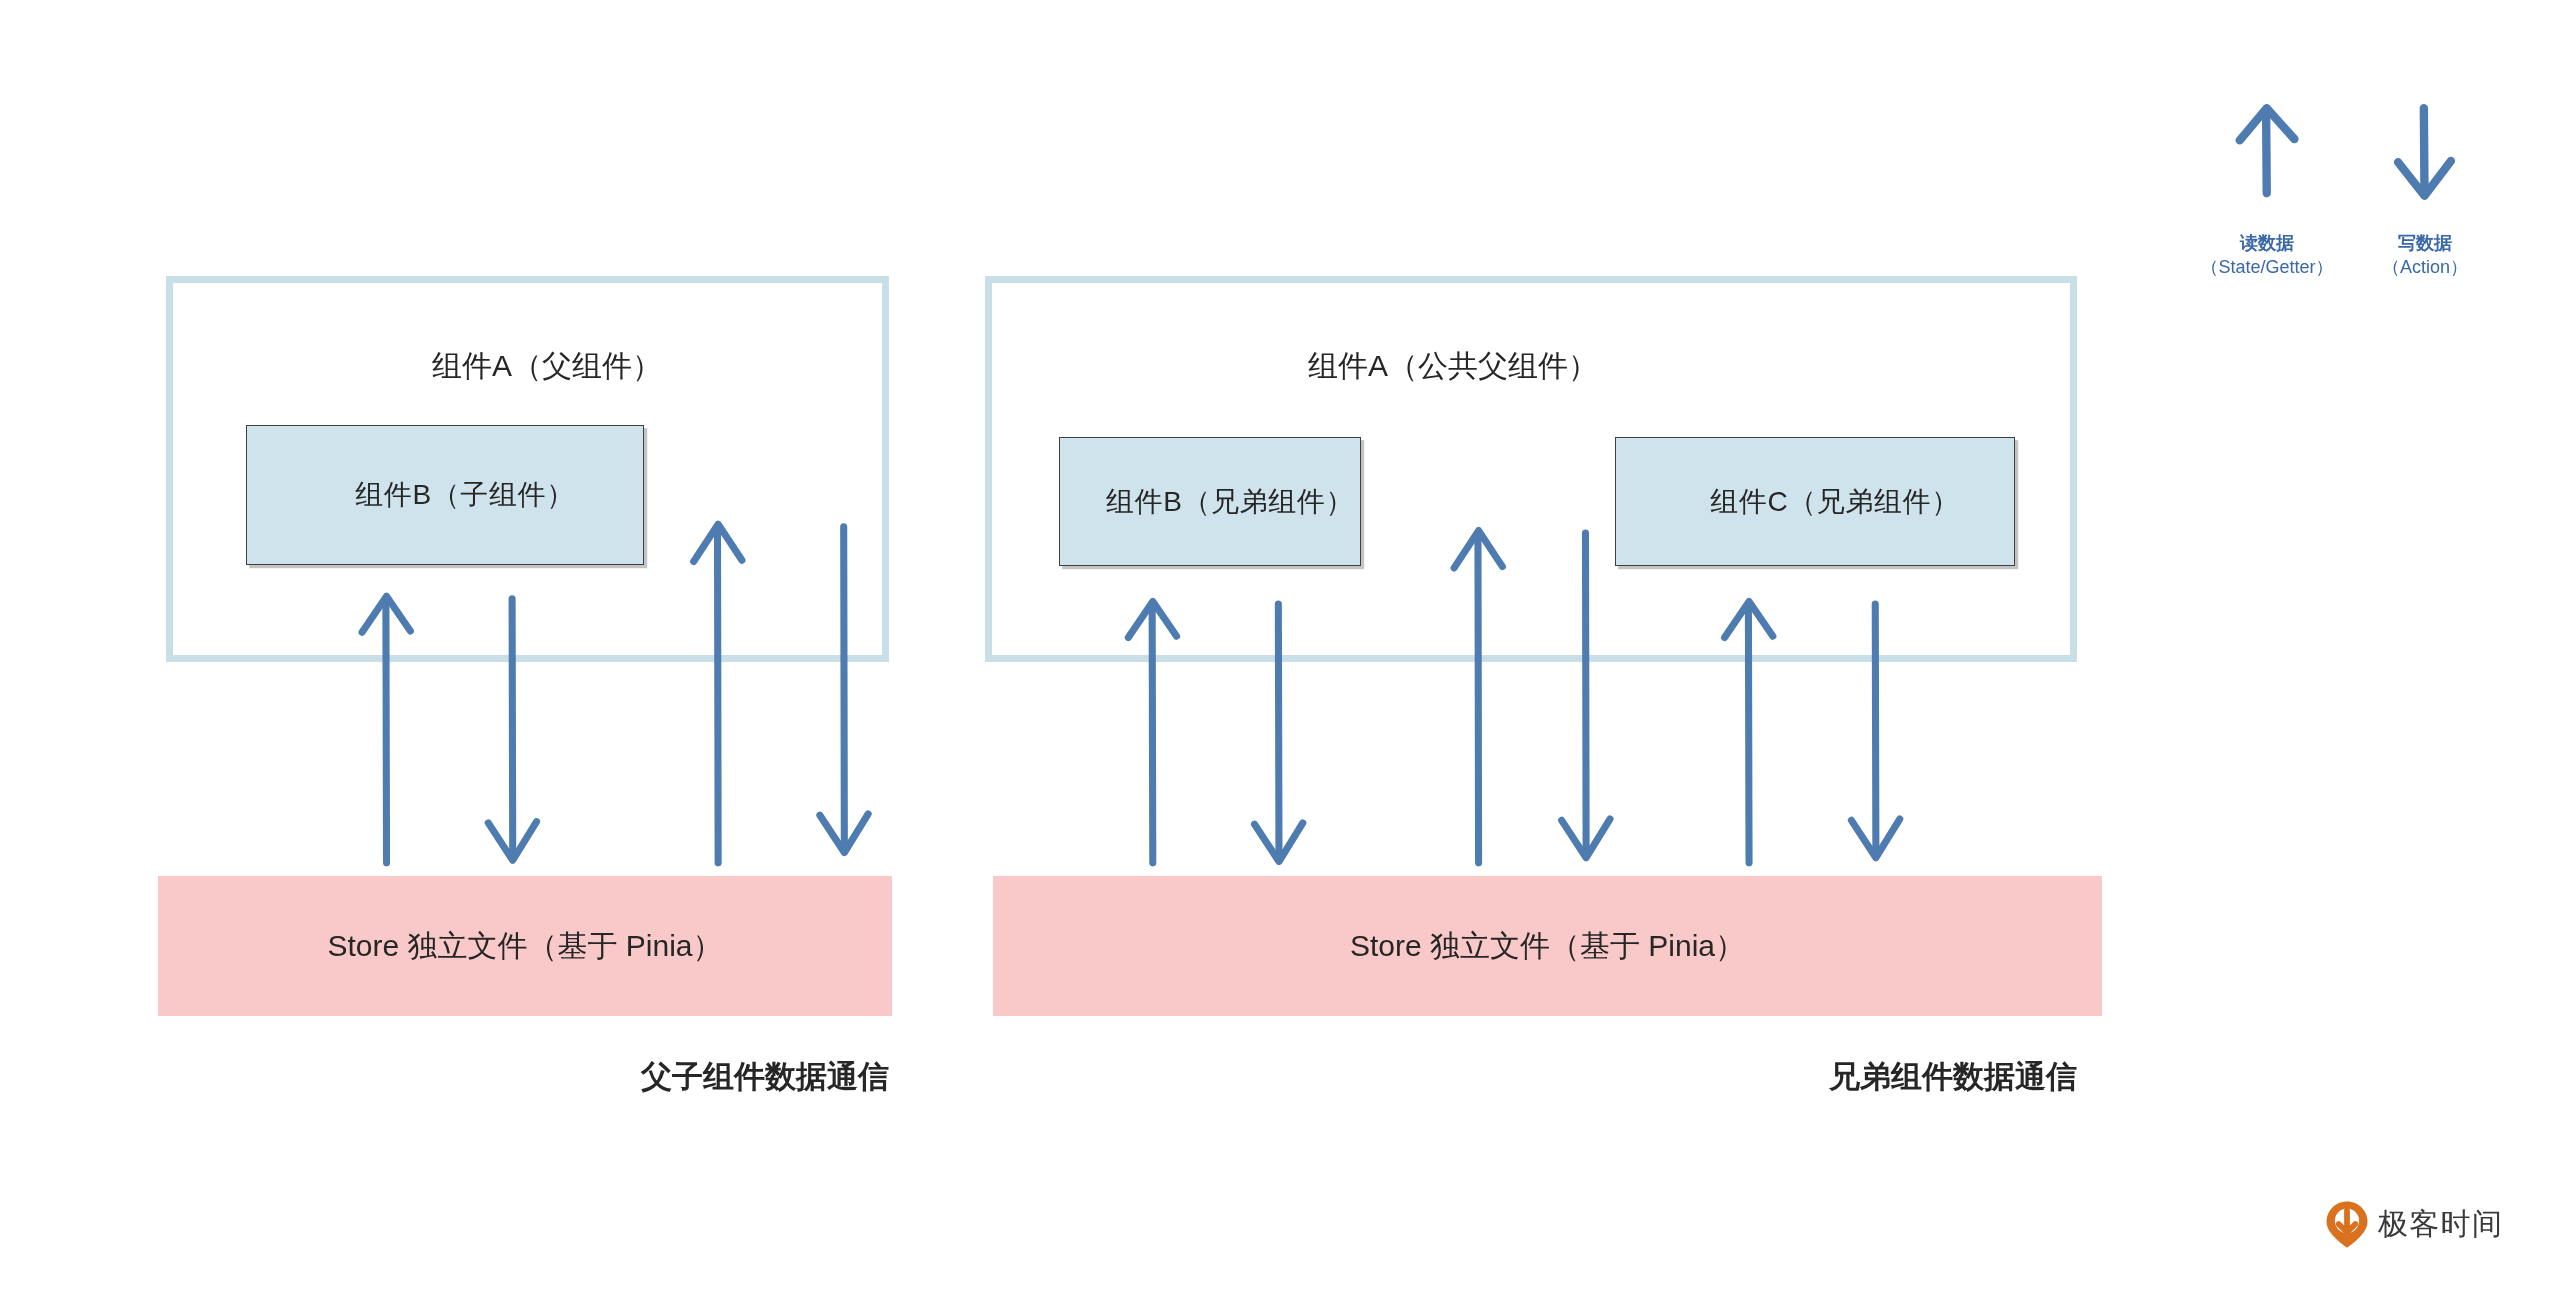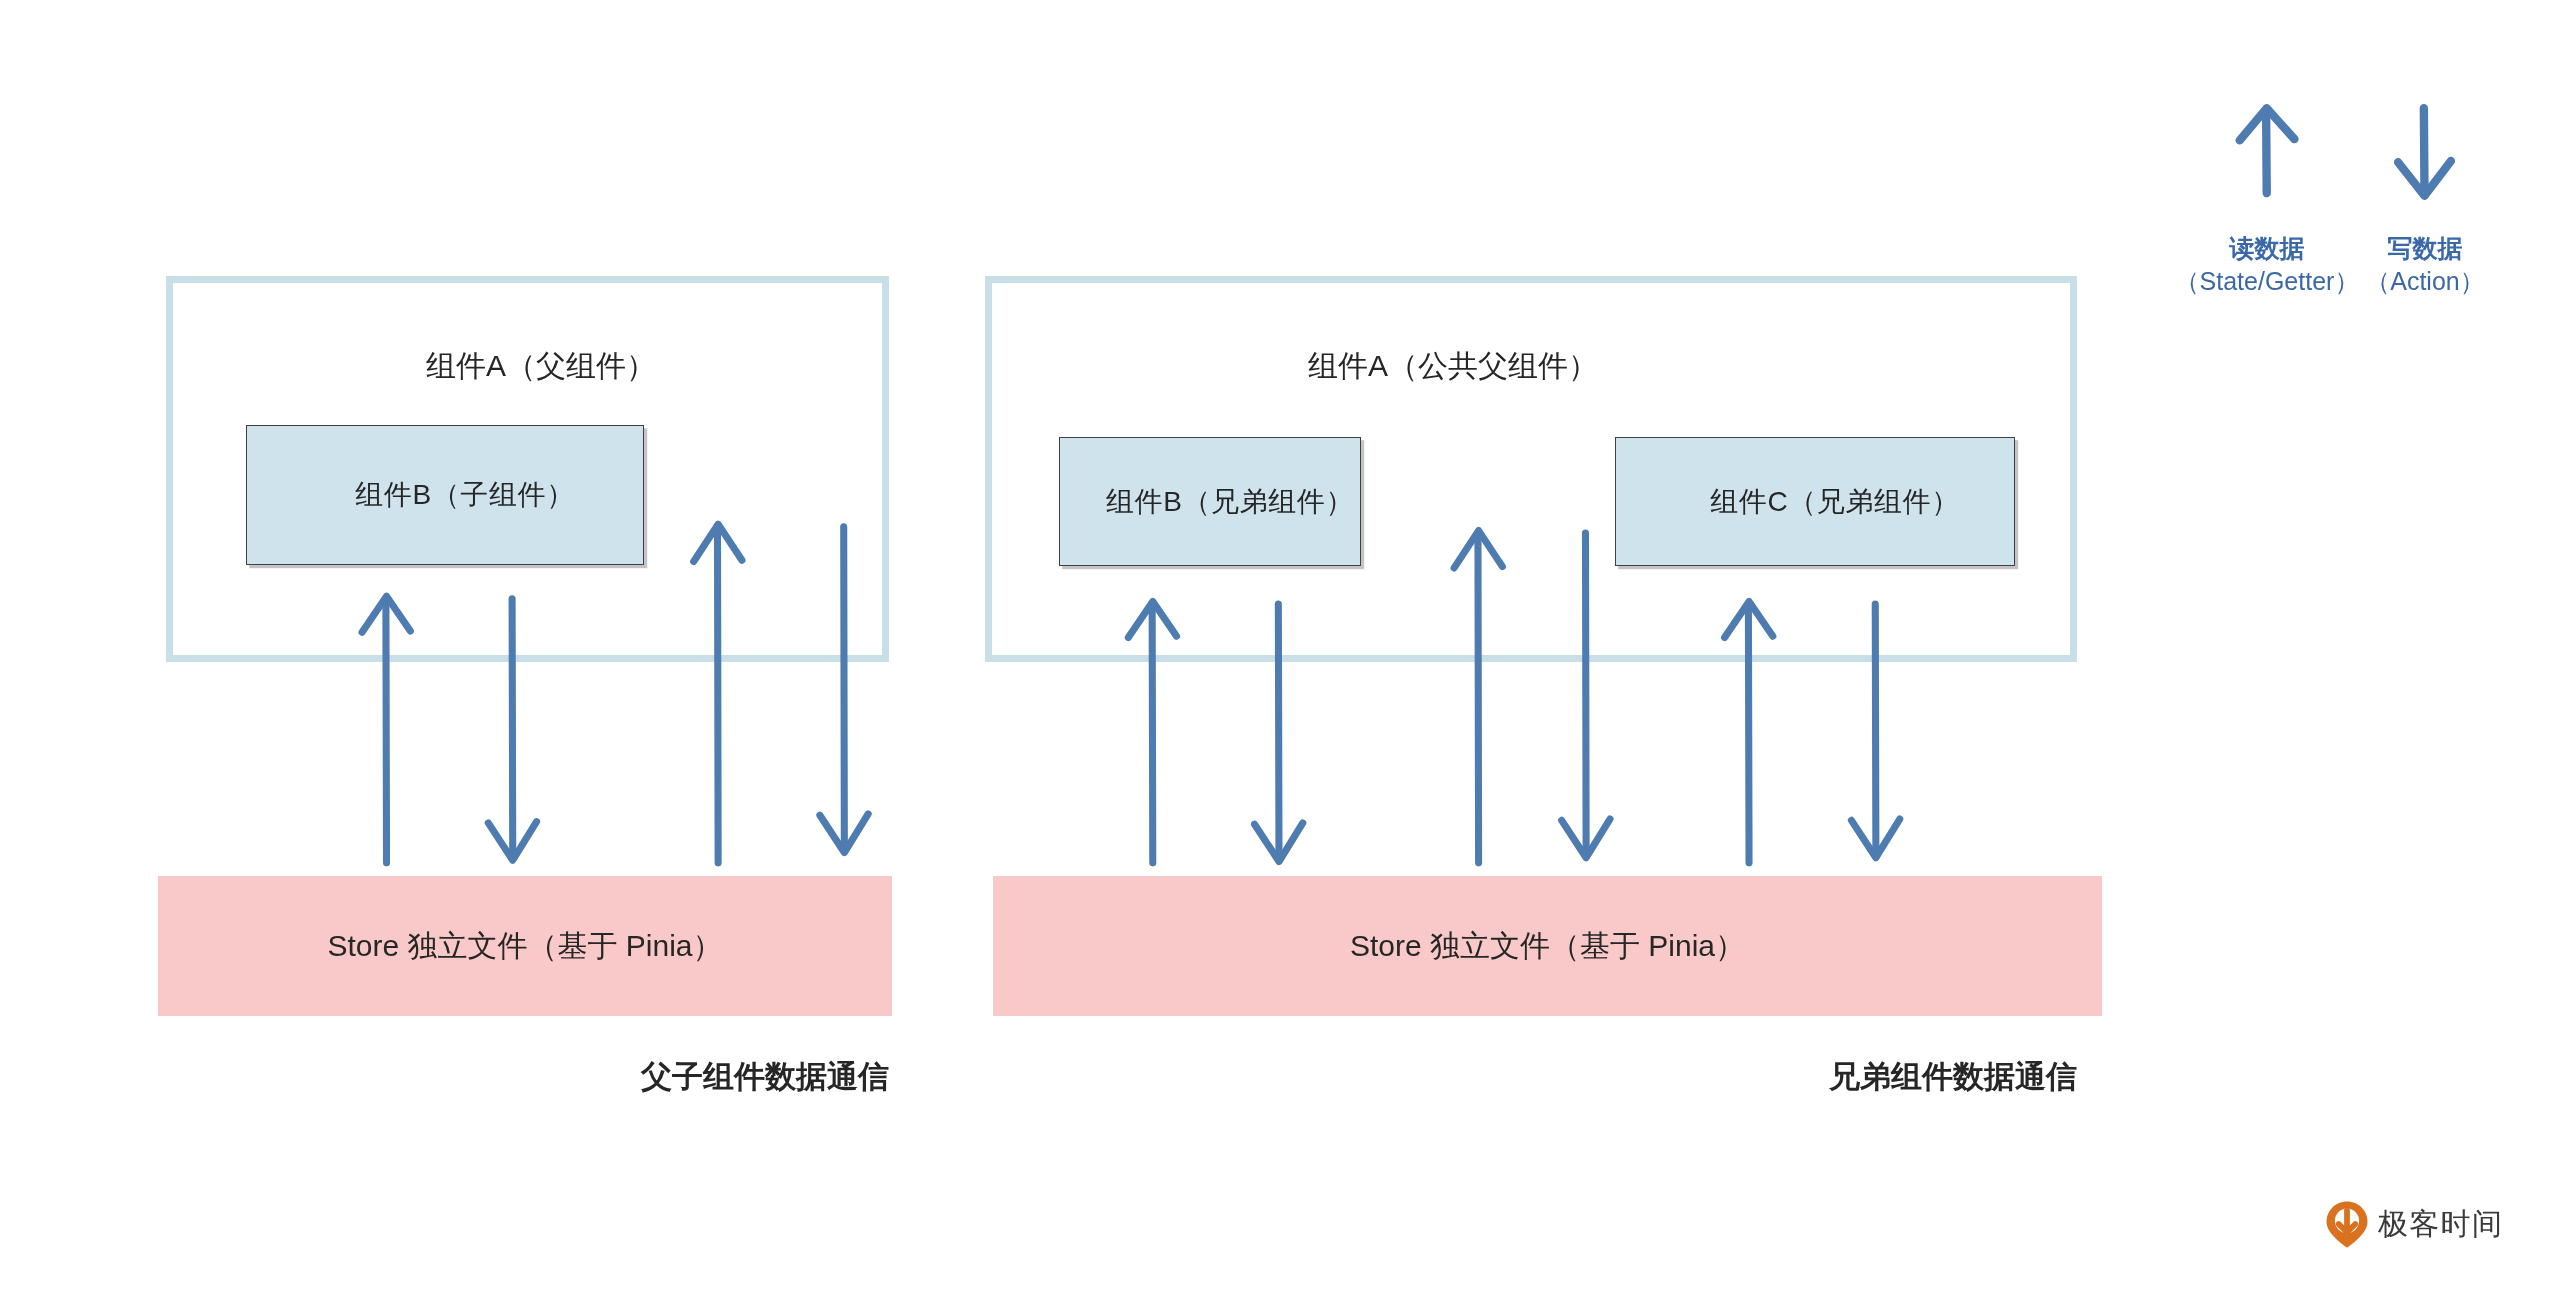--- a/index.html
+++ b/index.html
@@ -68,21 +68,21 @@
     font-size:30px;color:#262626;white-space:nowrap;
   }
 
   
   .arrow-layer{position:absolute;left:0;top:0;width:2576px;height:1311px;pointer-events:none;}
 
   
   .legend{position:absolute;}
   .legend-label{
     position:absolute;text-align:center;color:#3a68a8;
-    font-size:25px;line-height:1.33;white-space:nowrap;font-weight:bold;
+    font-size:18px;line-height:1.33;white-space:nowrap;font-weight:bold;
   }
   .legend-label .sub{font-weight:normal;}
 
   
   .watermark{
     position:absolute;display:flex;align-items:center;gap:6px;
   }
   .wm-text{font-size:30px;color:#3a3a3a;letter-spacing:1.3px;white-space:nowrap;}
 </style>
 </head>
@@ -111,21 +111,21 @@
     </div>
 
     <div class="legend-label" style="left:2351px;top:232px;width:148px;">
       <span>写数据</span><br>
       <span class="sub">（Action）</span>
     </div>
   </div>
 
   <div class="panel-outline" style="left:166px;top:276px;width:723px;height:386px;"></div>
 
-  <div class="panel-title" style="left:174px;top:346px;width:734px;">组件A（父组件）</div>
+  <div class="panel-title" style="left:180px;top:346px;width:734px;">组件A（父组件）</div>
 
   <div class="comp-box" style="left:246px;top:425px;width:398px;height:140px;">组件B（子组件）</div>
 
   <div class="store-box" style="left:158px;top:876px;width:734px;height:140px;">
     <span>Store 独立文件</span>
     <span>（基于 Pinia）</span>
   </div>
 
   <div class="caption" style="left:166px;top:1056px;width:723px;">父子组件数据通信</div>
 

